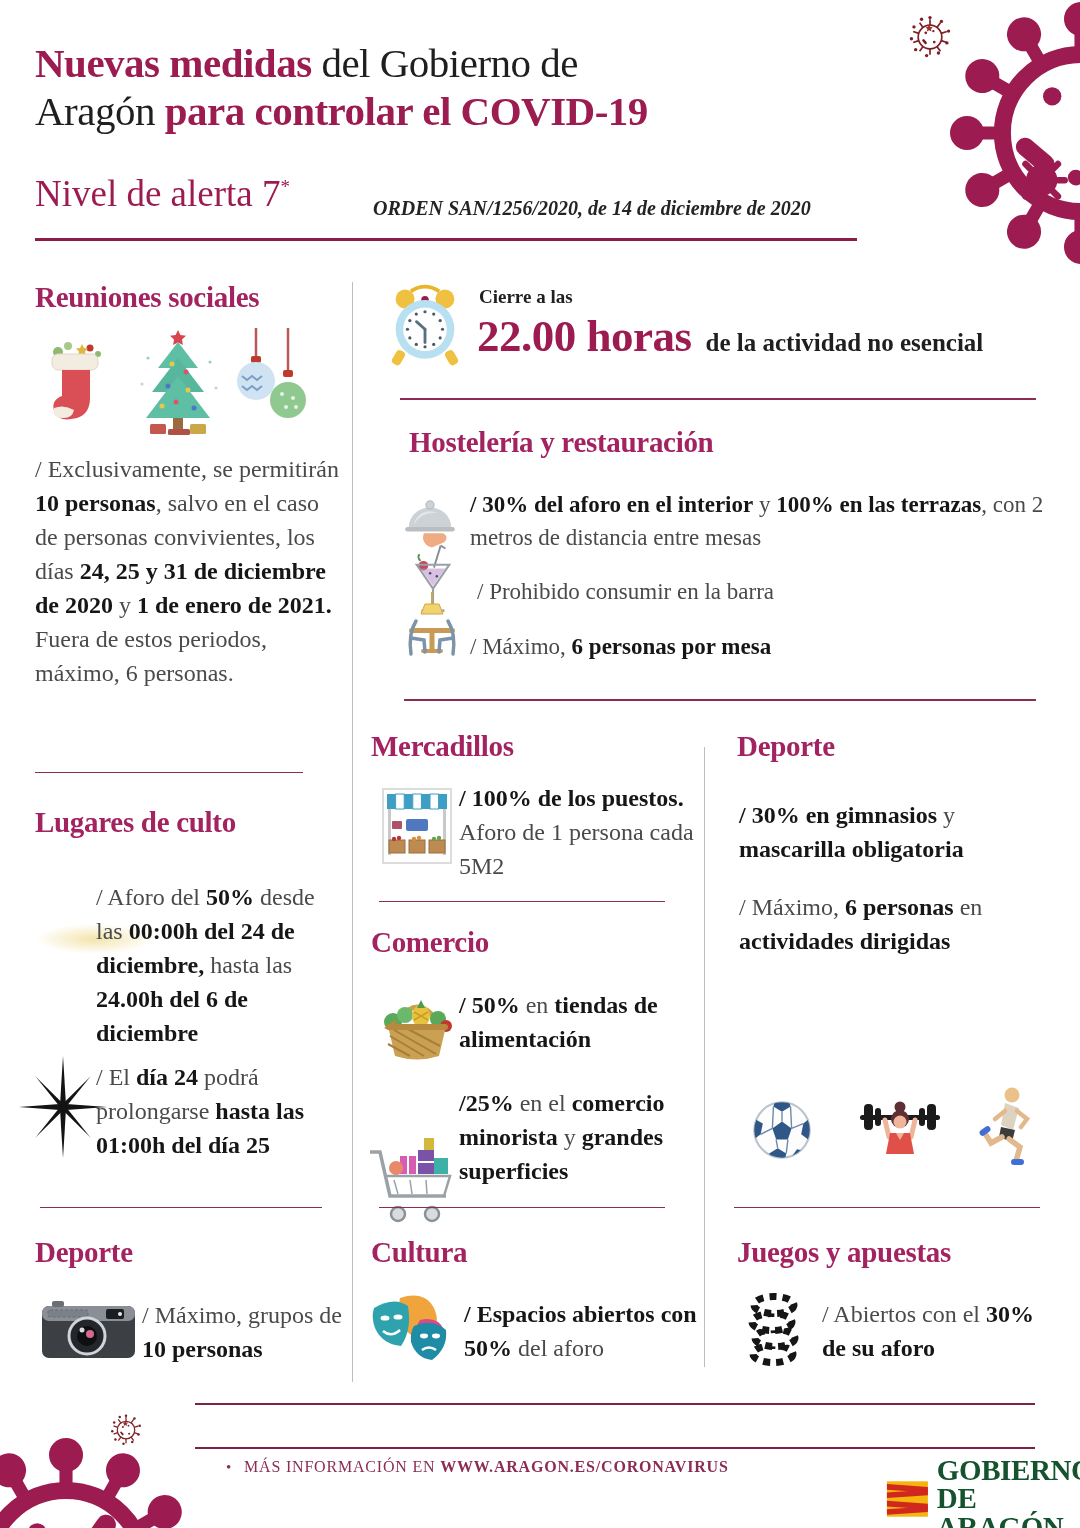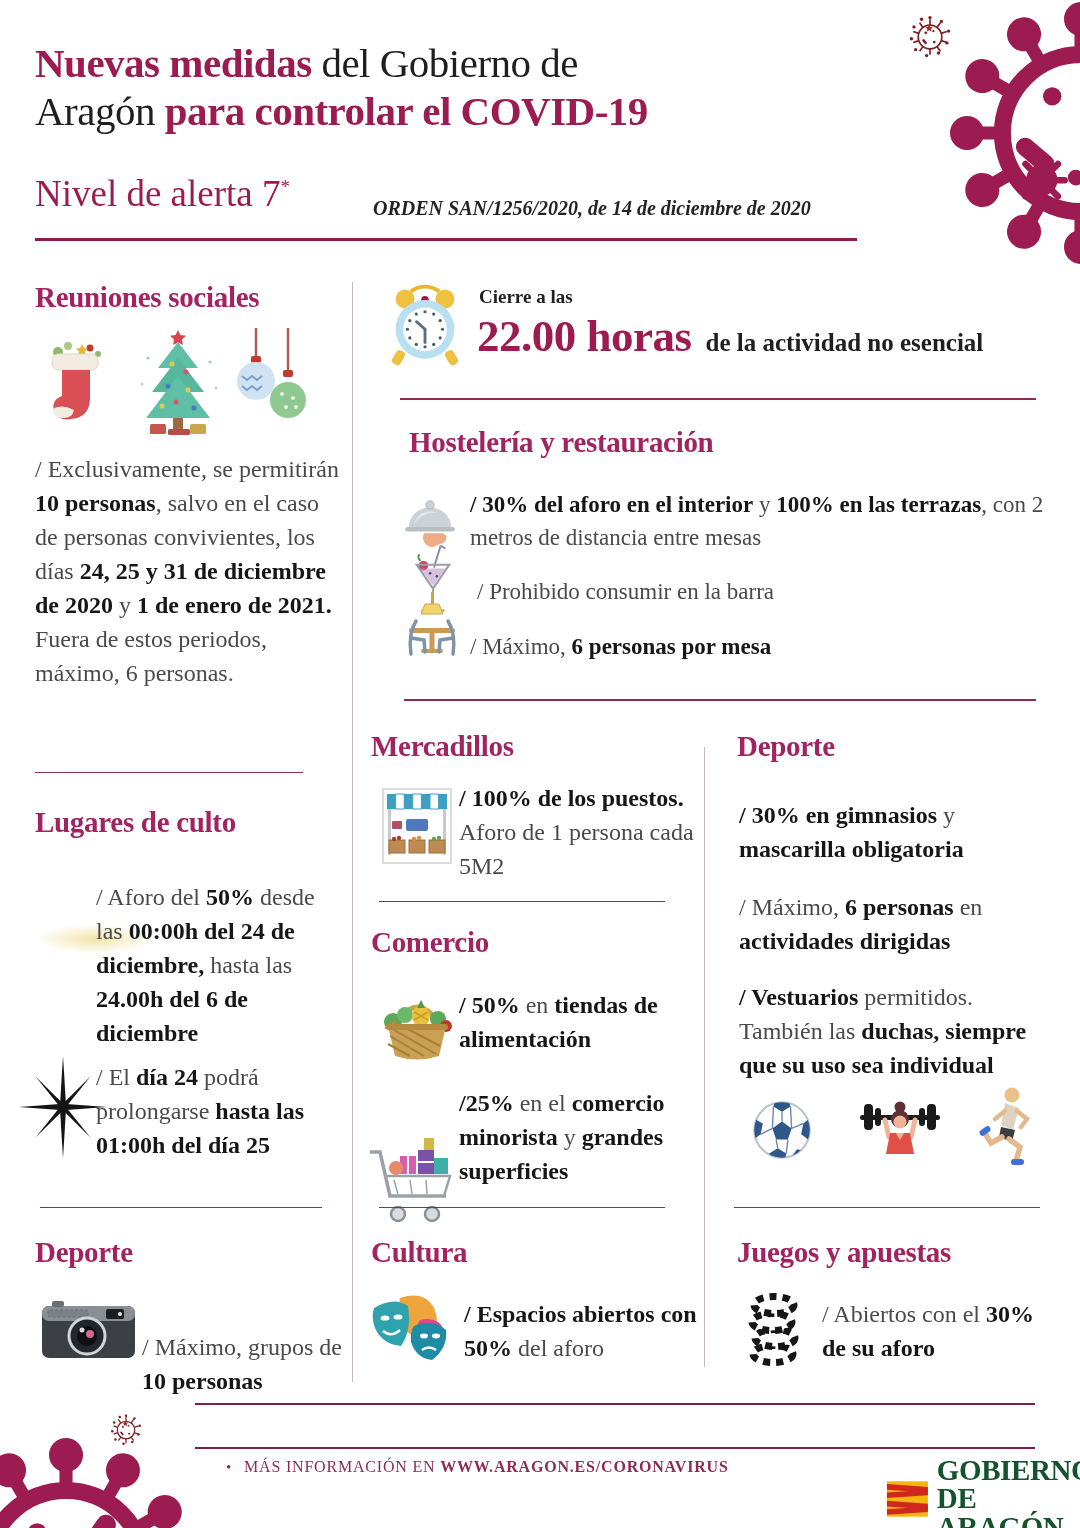--- a/index.html
+++ b/index.html
@@ -37,21 +37,21 @@
   .div-l1      { left:35px;  top:772px; width:268px; }
   .h-culto     { left:35px;  top:806px; }
   .ic-candle   { left:12px;  top:918px; width:165px; height:42px;
                  background:radial-gradient(closest-side, rgba(233,207,105,0.55), rgba(233,207,105,0) 72%); }
   .t-culto1    { left:96px;  top:880px; width:248px; }
   .ic-star     { left:18px;  top:1056px; width:90px; height:102px; }
   .t-culto2    { left:96px;  top:1060px; width:252px; }
   .div-l2      { left:40px;  top:1207px; width:282px; }
   .h-turismo   { left:35px;  top:1236px; }
   .ic-camera   { left:40px;  top:1292px; width:98px; height:72px; }
-  .t-turismo   { left:142px; top:1298px; width:200px;margin-top:32px; }
+  .t-turismo   { left:142px; top:1298px; width:200px; }
   .vdiv-1      { left:352px; top:282px; height:1100px; }
   
   .ic-clock  { left:382px; top:280px; width:86px; height:90px; }
   .t-cierre1 { left:479px; top:286px; font-size:19px; font-weight:700; color:#1f1f1f; }
   .t-cierre2 { left:477px; top:310px; display:flex; align-items:baseline; white-space:nowrap; }
   .t-cierre2 .time   { font-size:45px; font-weight:700; color:#9c1b50; letter-spacing:-0.5px; }
   .t-cierre2 .suffix { font-size:25px; font-weight:700; color:#1f1f1f; margin-left:14px; }
   .div-m1 { left:400px; top:398px; width:636px; }
   
   .h-host    { left:373px; top:426px;margin-left:36px; }
@@ -491,21 +491,20 @@
       <ellipse cx="66" cy="46" rx="4" ry="2.4" fill="#fff"></ellipse>
     <path d="M52 60 Q59 55 66 60" stroke="#fff" stroke-width="2.5" fill="none"></path>
   </svg>
   <div class="abs body-text t-cultura"><span class="b">/ Espacios abiertos con 50%</span><span> del aforo</span></div>
 
   <div class="abs vdiv vdiv-2"></div>
 
   <div class="abs sec-h h-deporte">Deporte</div>
   <div class="abs body-text t-dep1"><span class="b">/ 30% en gimnasios</span><span> y </span><span class="b">mascarilla obligatoria</span></div>
   <div class="abs body-text t-dep2"><span>/ Máximo, </span><span class="b">6 personas</span><span> en </span><span class="b">actividades dirigidas</span></div>
-  <div class="abs body-text t-dep3"><span class="b">/ Vestuarios</span><span> permitidos. También las </span><span class="b">duchas, siempre que su uso sea individual</span></div>
   <svg class="abs ic-ball" viewBox="0 0 60 60">
     <defs>
         <clipPath id="ballclip">
           <circle cx="30" cy="30" r="26"></circle>
         </clipPath>
       </defs>
     <circle cx="30" cy="30" r="26" fill="#fdfdfd" stroke="#b9c4cc" stroke-width="2"></circle>
     <g clip-path="url(#ballclip)" fill="#2f5788">
       <polygon points="30,22 39,28.5 35.5,39 24.5,39 21,28.5"></polygon>
       <polygon points="24,0 36,0 38,8 30,13 22,8"></polygon>

